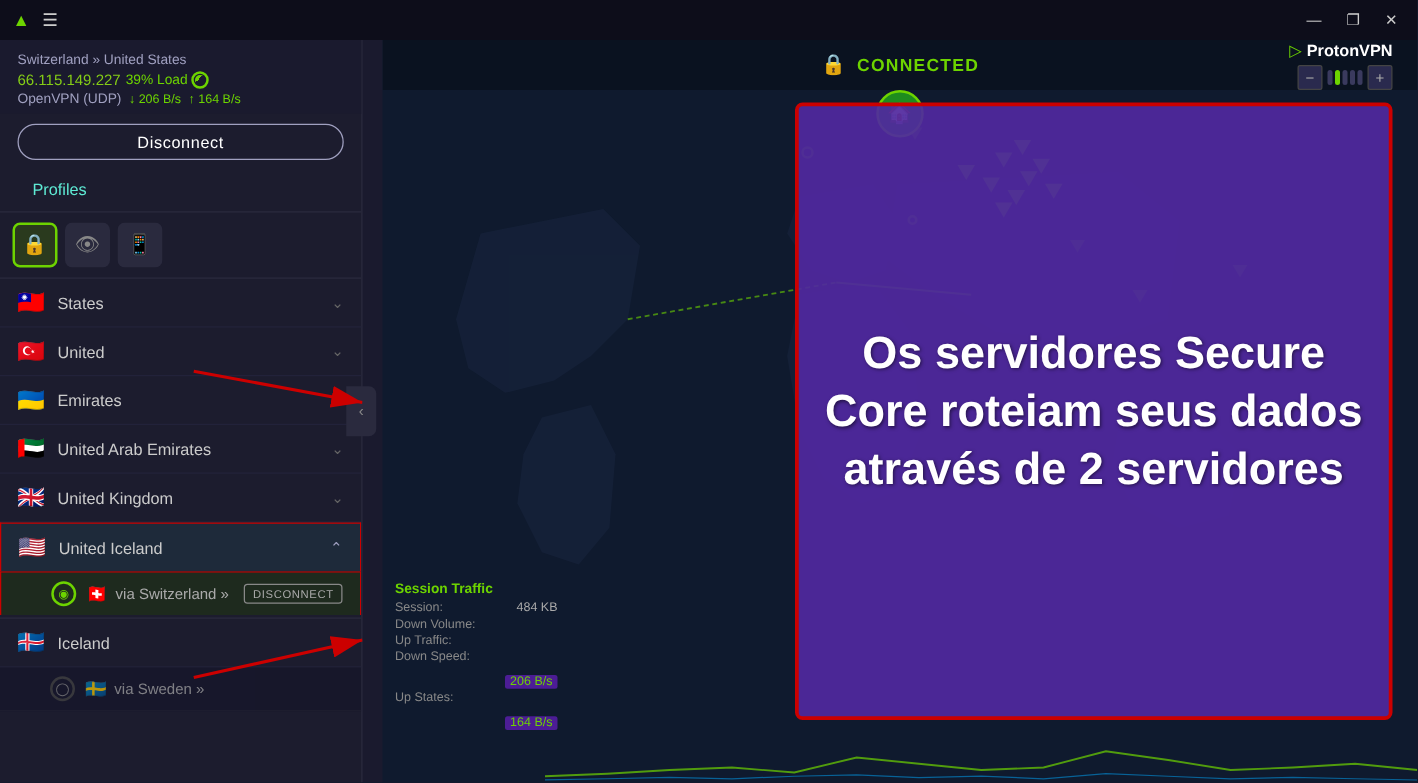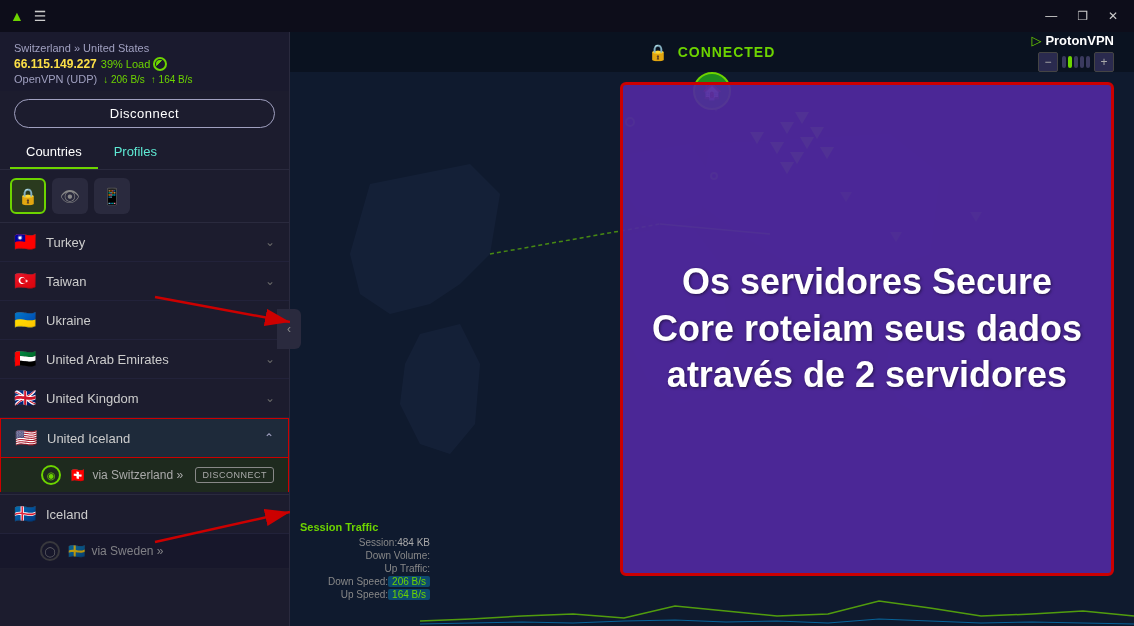--- a/index.html
+++ b/index.html
@@ -42,20 +42,21 @@
       color: #ccc;
       font-size: 12px;
       cursor: pointer;
       padding: 2px 6px;
     }
 
     
     .main-layout {
       display: flex;
       height: 594px;
+      gap: 16px;
     }
 
     
     .sidebar {
       width: 290px;
       min-width: 290px;
       background: #1c1c2e;
       display: flex;
       flex-direction: column;
       border-right: 1px solid #2a2a3e;
@@ -67,23 +68,23 @@
     .conn-info {
       padding: 10px 14px 6px;
       background: #1a1a2e;
     }
     .conn-route {
       color: #a0a0c0;
       font-size: 11px;
       margin-bottom: 3px;
     }
     .conn-ip {
-      color: #fde047;
+      color: #84cc16;
       font-size: 12px;
-      font-weight: bold;
+      font-weight: normal;
     }
     .conn-load {
       display: inline-flex;
       align-items: center;
       gap: 3px;
       color: #6dd400;
       font-size: 11px;
     }
     .conn-protocol {
       color: #a0a0c0;
@@ -365,49 +366,50 @@
       width: 4px;
       height: 12px;
       background: #3a3a5e;
       border-radius: 2px;
     }
     .zoom-dot.active { background: #6dd400; }
 
     
     .session-panel {
       position: absolute;
-      bottom: 24px;
+      bottom: 40px;
       left: 10px;
       width: 130px;
       z-index: 5;
     }
     .session-title {
       color: #6dd400;
       font-size: 11px;
       font-weight: bold;
       margin-bottom: 4px;
     }
     .session-row {
       display: flex;
-      justify-content: flex-end;
+      justify-content: space-between;
       margin-bottom: 2px;
     }
     .session-label {
       color: #888;
       font-size: 10px;
     }
     .session-value {
       color: #aaa;
       font-size: 10px;
     }
     .session-value.green {
-      background: #0c4a6e;
+      background: #4c1d95;
       color: #6dd400;
       padding: 0 4px;
       border-radius: 2px;
+      margin-top: 20px;
     }
 
     
     .speed-graph {
       position: absolute;
       bottom: 0;
       left: 130px;
       right: 0;
       height: 40px;
       z-index: 5;
@@ -503,53 +505,52 @@
       <div class="conn-protocol">
         <span>OpenVPN (UDP)</span>
         <span class="speed-info">↓ 206 B/s</span>
         <span class="speed-info">↑ 164 B/s</span>
       </div>
     </div>
 
     <button class="disconnect-btn">Disconnect</button>
 
     <div class="tabs">
-      <div class="tab active">Countries</div>
       <div class="tab">Profiles</div>
     </div>
 
     <div class="filter-row">
       <div class="filter-btn active-filter" title="Secure Core">
         <span>🔒</span>
       </div>
       <div class="filter-btn inactive" title="P2P">
         <span>👁</span>
       </div>
       <div class="filter-btn inactive" title="Tor">
         <span>📱</span>
       </div>
     </div>
 
     <div class="country-list">
 
       <div class="country-item">
         <span class="flag">🇹🇼</span>
-        <span class="country-name">Turkey</span>
+        <span class="country-name">States</span>
         <span class="chevron">⌄</span>
       </div>
 
       <div class="country-item">
         <span class="flag">🇹🇷</span>
-        <span class="country-name">Taiwan</span>
+        <span class="country-name">United</span>
         <span class="chevron">⌄</span>
       </div>
 
       <div class="country-item">
         <span class="flag">🇺🇦</span>
-        <span class="country-name">Ukraine</span>
+        <span class="country-name">Emirates</span>
         <span class="chevron">⌄</span>
       </div>
 
       <div class="country-item">
         <span class="flag">🇦🇪</span>
         <span class="country-name">United Arab Emirates</span>
         <span class="chevron">⌄</span>
       </div>
 
       <div class="country-item">
@@ -685,21 +686,21 @@
       </div>
       <div class="session-row">
         <span class="session-label">Up Traffic:</span>
         <span class="session-value"></span>
       </div>
       <div class="session-row">
         <span class="session-label">Down Speed:</span>
         <span class="session-value green">206 B/s</span>
       </div>
       <div class="session-row">
-        <span class="session-label">Up Speed:</span>
+        <span class="session-label">Up States:</span>
         <span class="session-value green">164 B/s</span>
       </div>
     </div>
 
     <div class="speed-graph">
       <svg width="100%" height="40" viewBox="0 0 700 40" preserveAspectRatio="none">
         <polyline points="0,35 50,33 100,30 150,28 200,32 250,20 300,25 350,30 400,28 450,15 500,22 550,30 600,28 650,25 700,30" fill="none" stroke="#6dd400" stroke-width="1.5" opacity="0.7"></polyline>
         <polyline points="0,38 50,37 100,36 150,37 200,35 250,34 300,36 350,35 400,37 450,33 500,35 550,37 600,36 650,37 700,38" fill="none" stroke="#00aaff" stroke-width="1" opacity="0.5"></polyline>
       </svg>
     </div>

